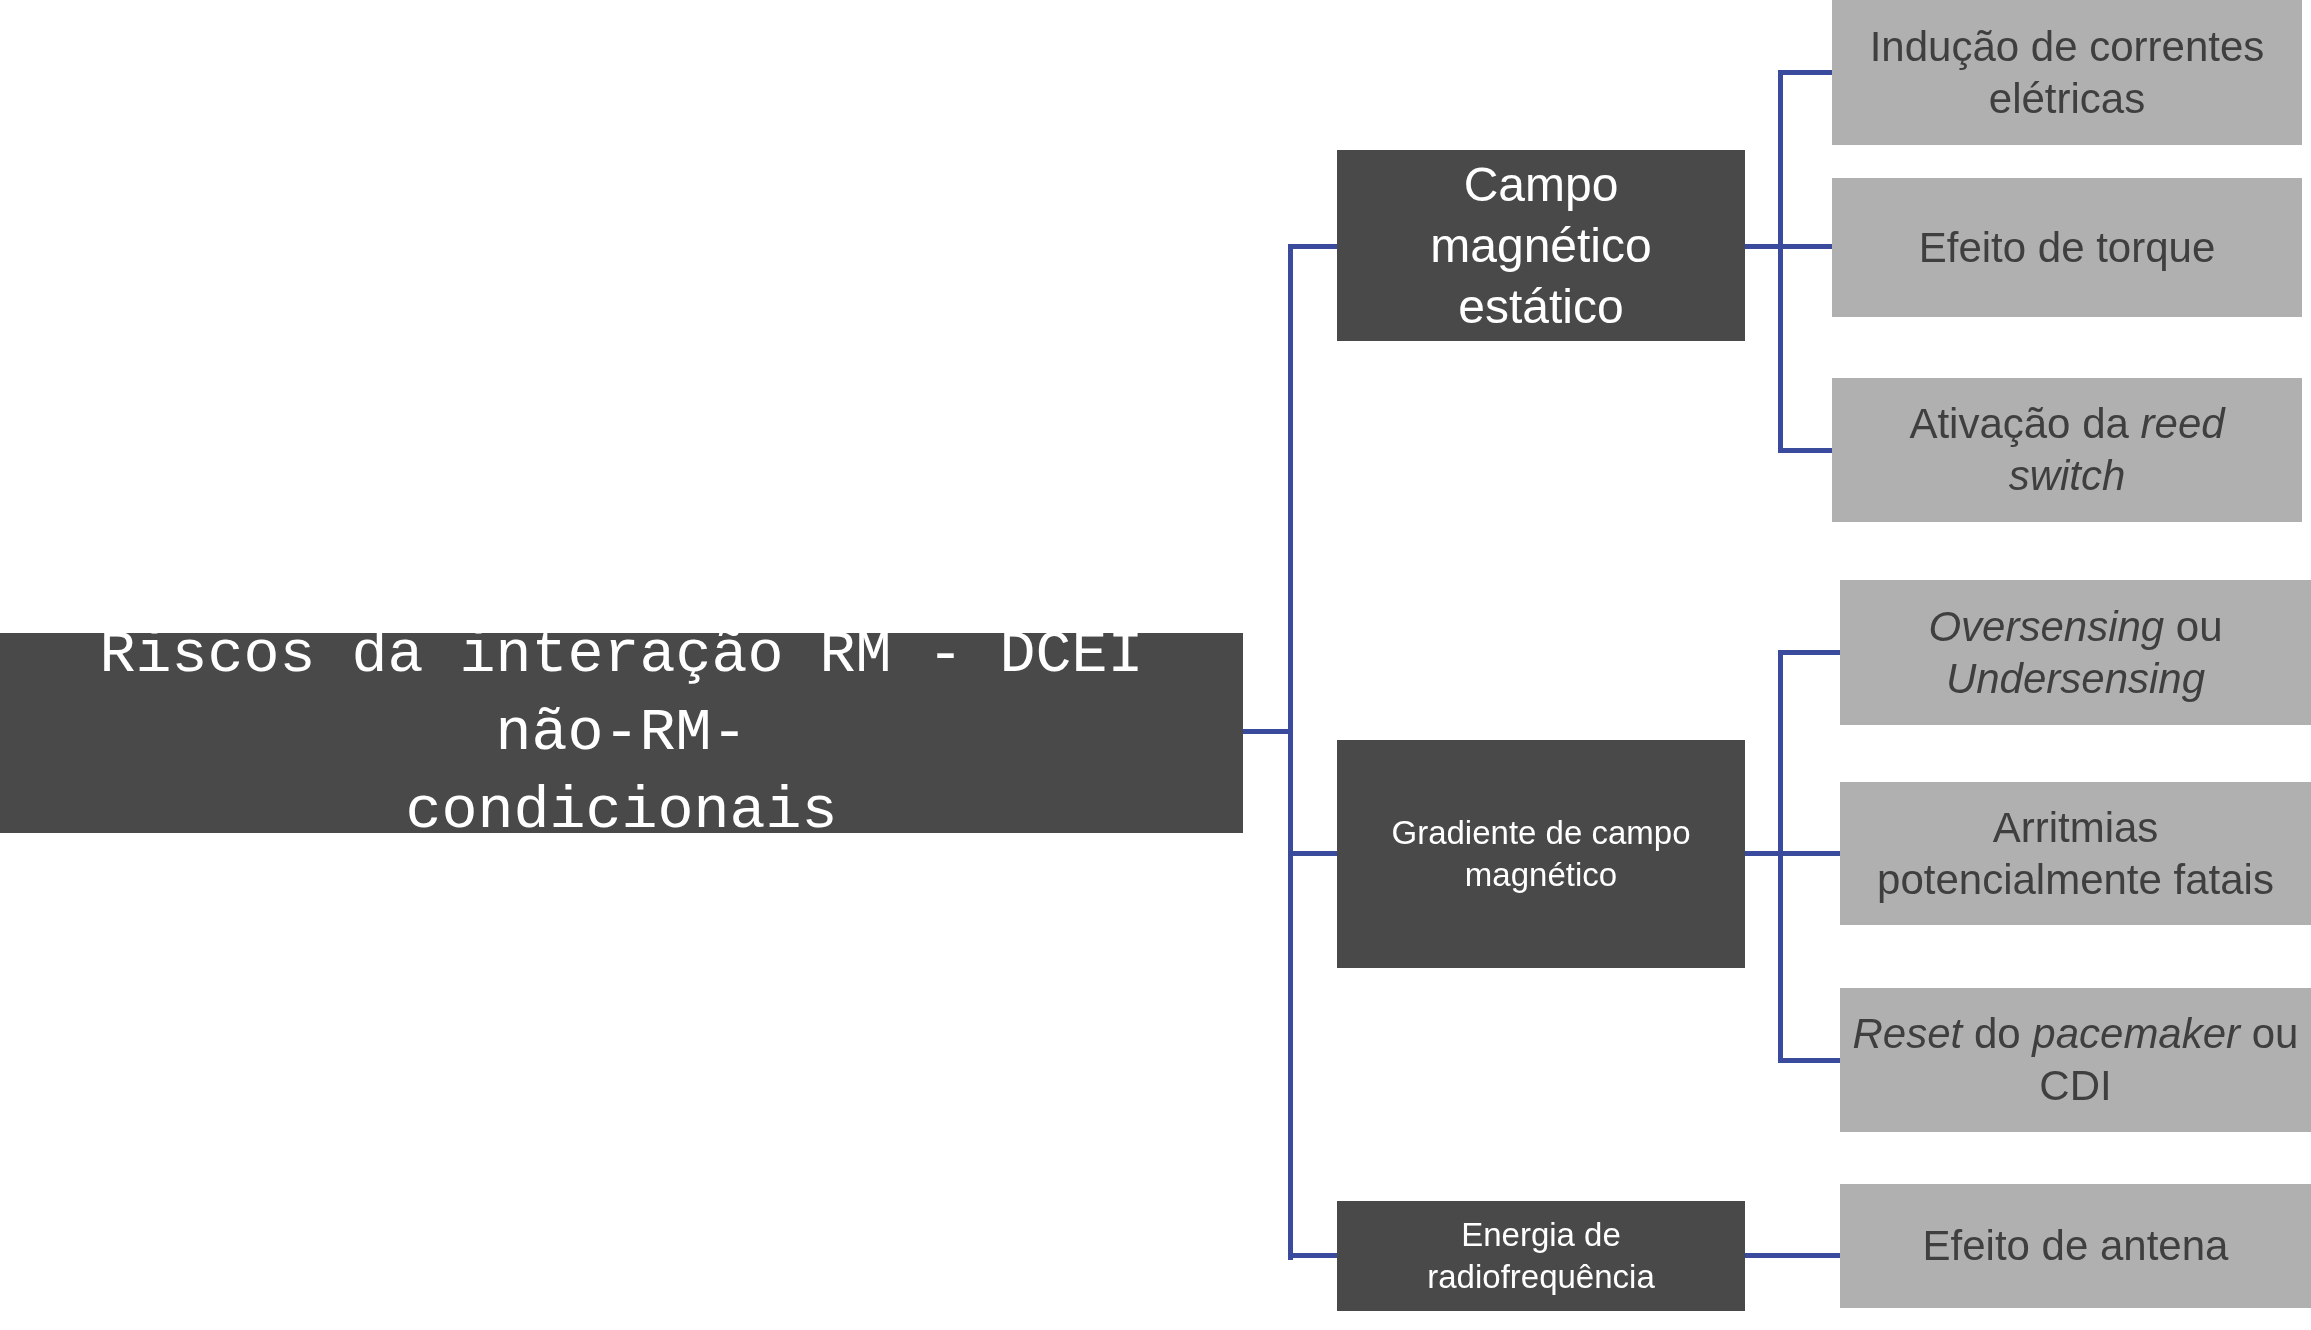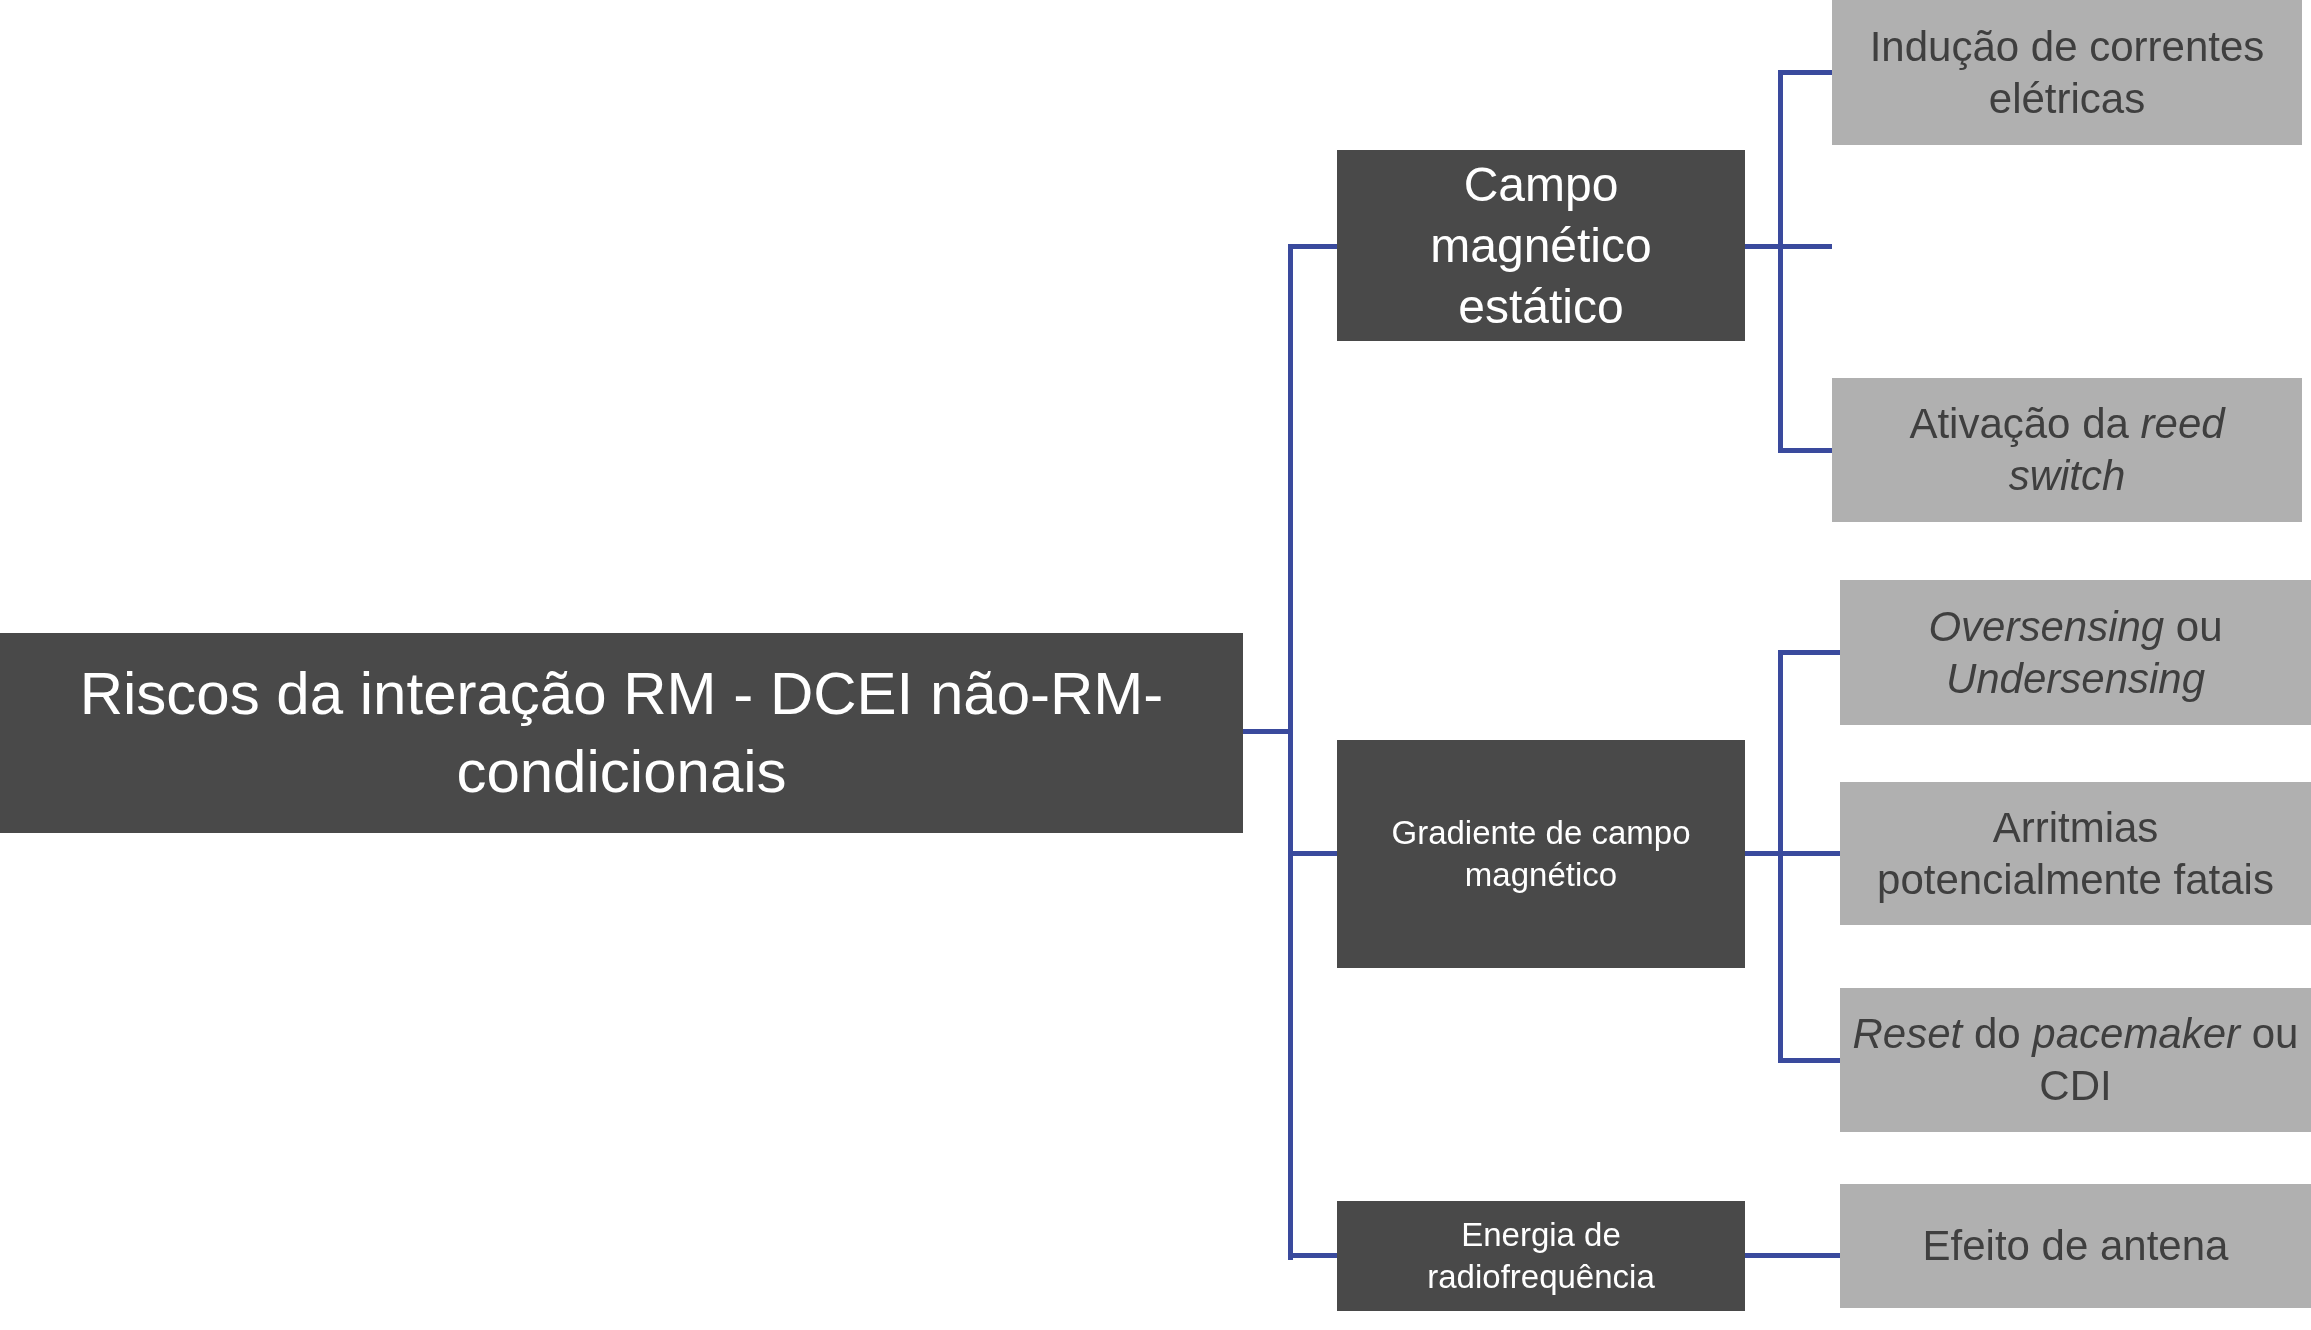--- a/index.html
+++ b/index.html
@@ -34,21 +34,21 @@
     display: inline-block;
   }
   .dark {
     background: var(--dark-fill);
     color: var(--text-dark-box);
   }
   .light {
     background: var(--light-fill);
     color: var(--text-light-box);
   }
-  .root-node  { font-size: 60px; line-height: 78px; padding: 8px 20px; }
+  .root-node  { font-size: 60px; line-height: 78px; padding: 8px 20px; font-family: Liberation Mono, monospace; }
   .branch-lg  { font-size: 48px; line-height: 61px; padding: 0 30px; }
   .branch-sm  { font-size: 33px; line-height: 42px; padding: 4px 20px; }
   .leaf       { font-size: 42px; line-height: 52px; padding: 0 10px; }
   .h-line, .v-line {
     position: absolute;
     background: var(--connector);
   }
   .h-line { height: 5px; }
   .v-line { width: 5px; }
   i { font-style: italic; }
@@ -77,20 +77,23 @@
   <div class="node dark branch-sm" style="left:1337px; top:1201px; width:408px; height:110px;align-items:center;">
     <span class="label">Energia de
 radiofrequência</span>
   </div>
 
   <div class="node light leaf" style="left:1832px; top:0px; width:470px; height:145px;">
     <span class="label"><span>Indução de correntes
 elétricas</span></span>
   </div>
 
+  <div class="node light leaf" style="left:1832px; top:178px; width:470px; height:139px;">
+    <span class="label"><span>Efeito de torque</span></span>
+  </div>
 
   <div class="node light leaf" style="left:1832px; top:378px; width:470px; height:144px;">
     <span class="label"><span>Ativação da </span><i>reed
 switch</i></span>
   </div>
 
   <div class="node light leaf" style="left:1840px; top:580px; width:471px; height:145px;">
     <span class="label"><i>Oversensing</i><span> ou
 </span><i>Undersensing</i></span>
   </div>

